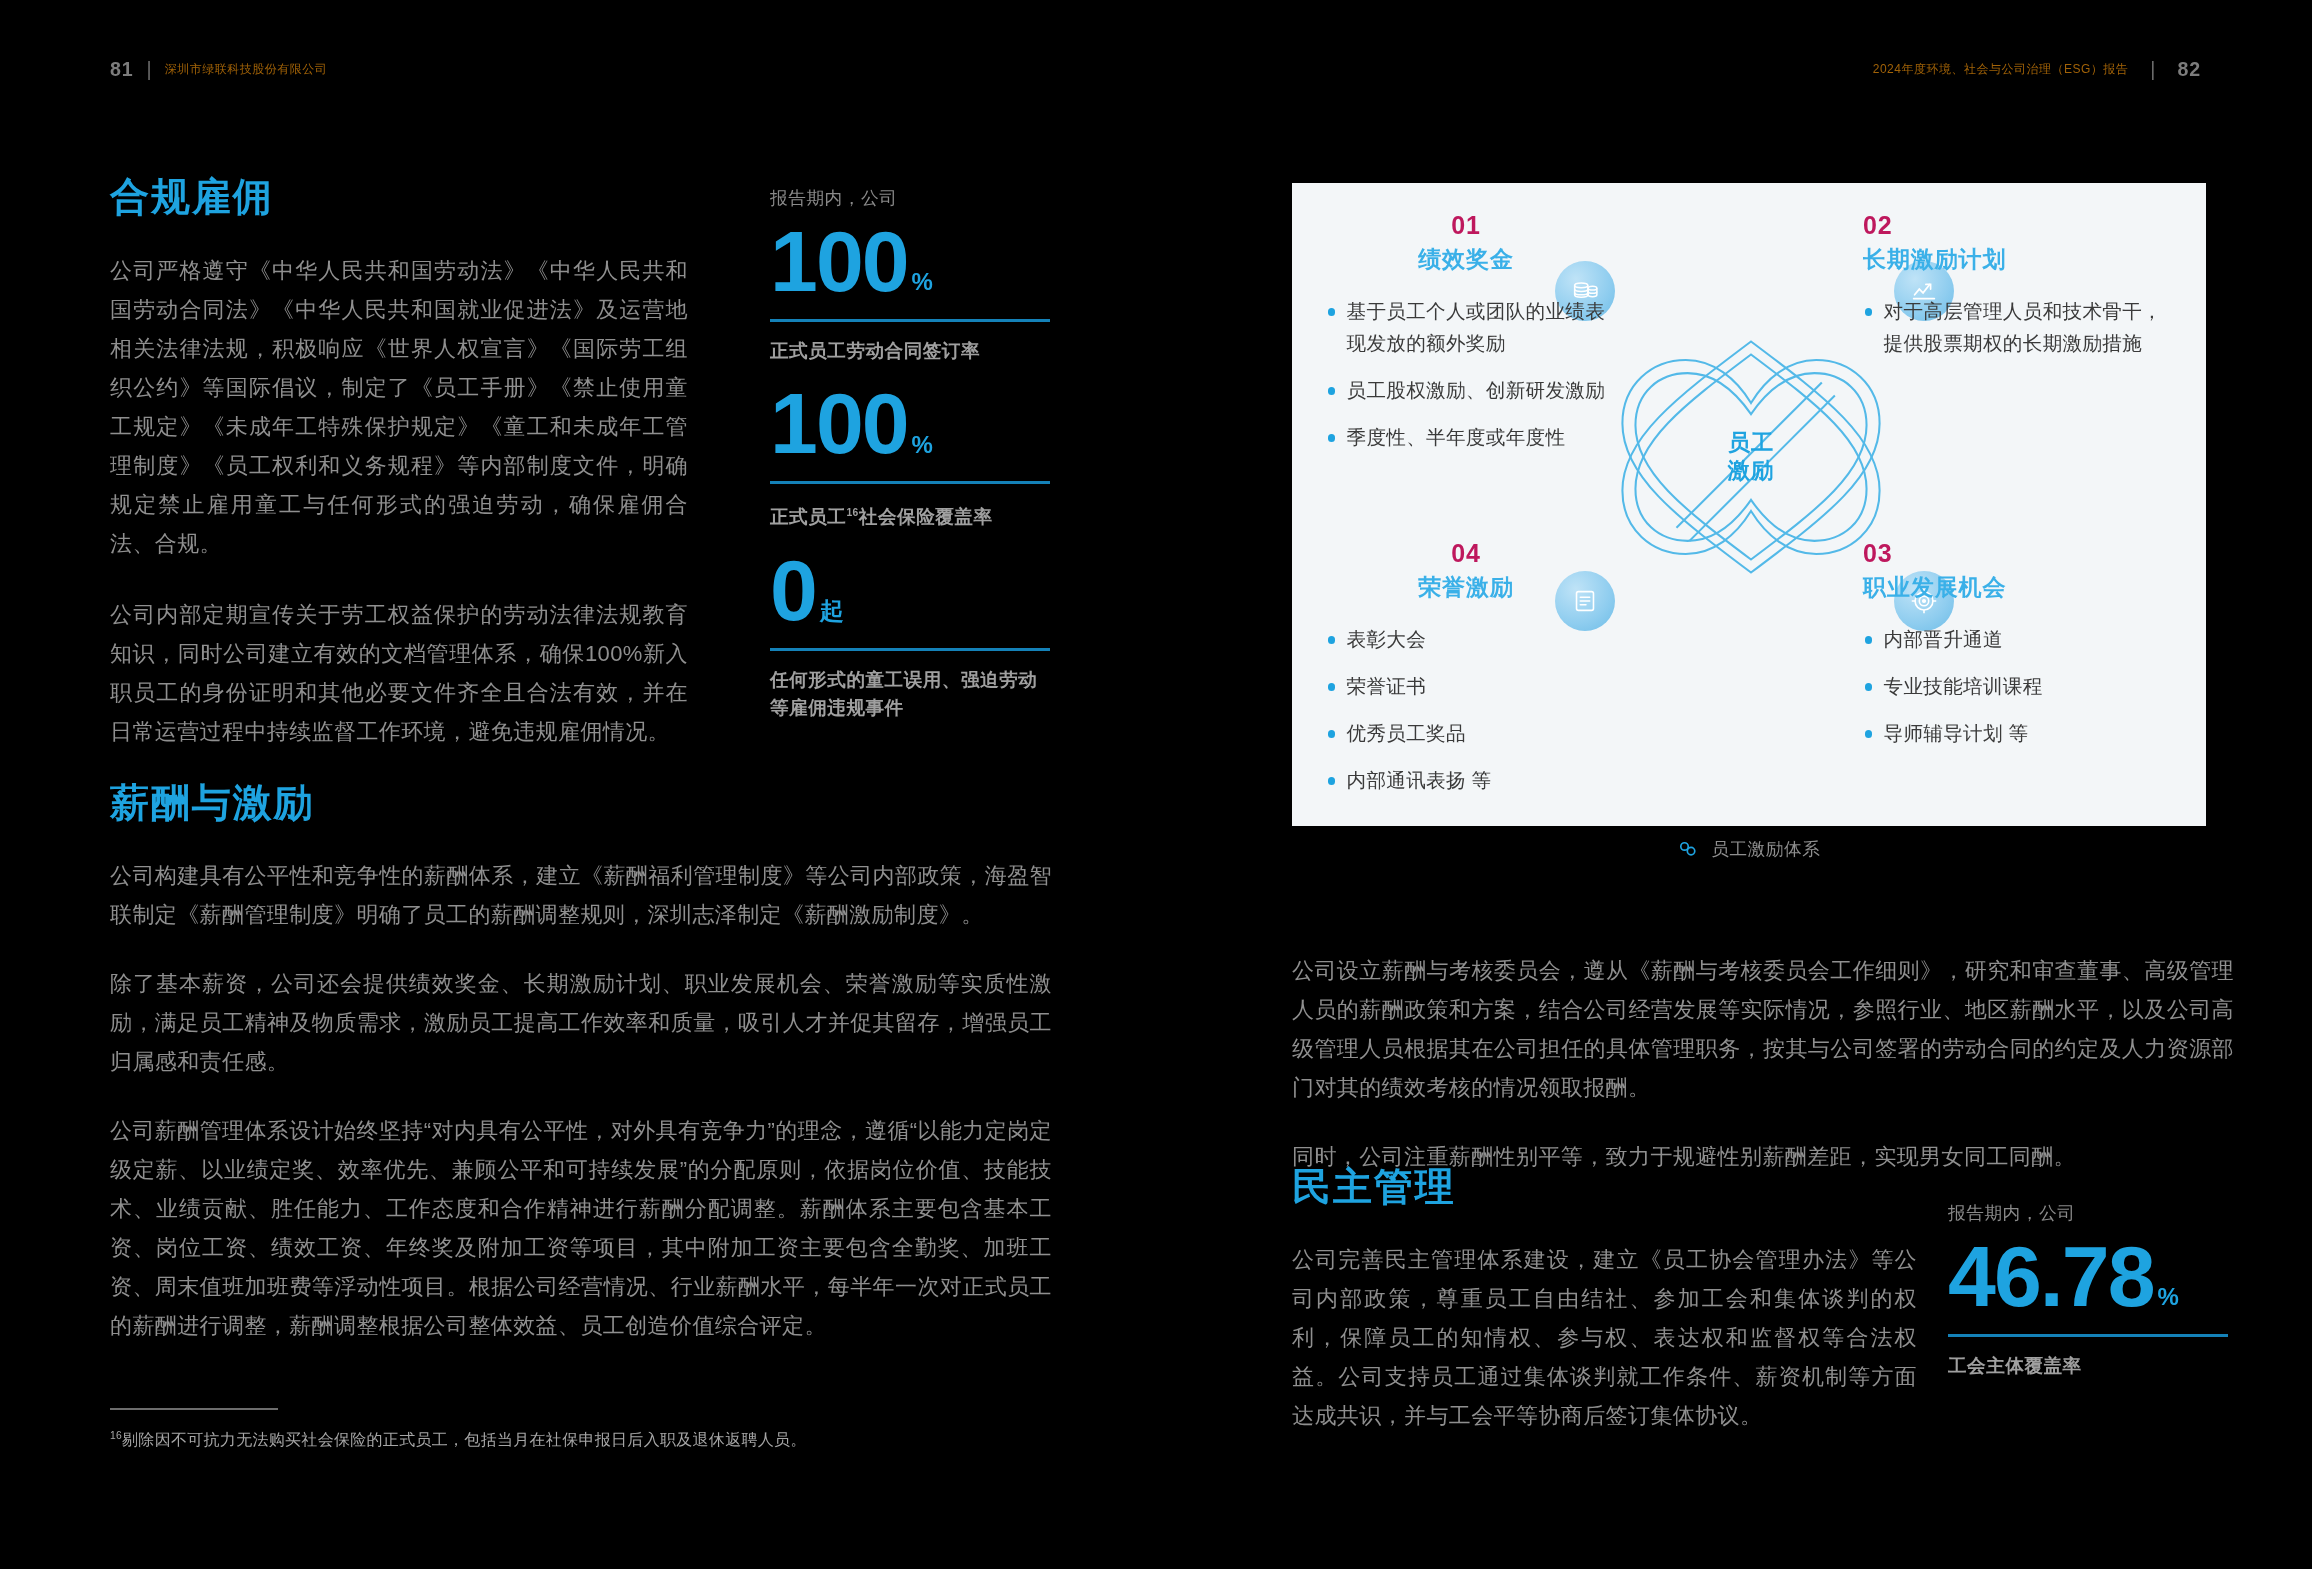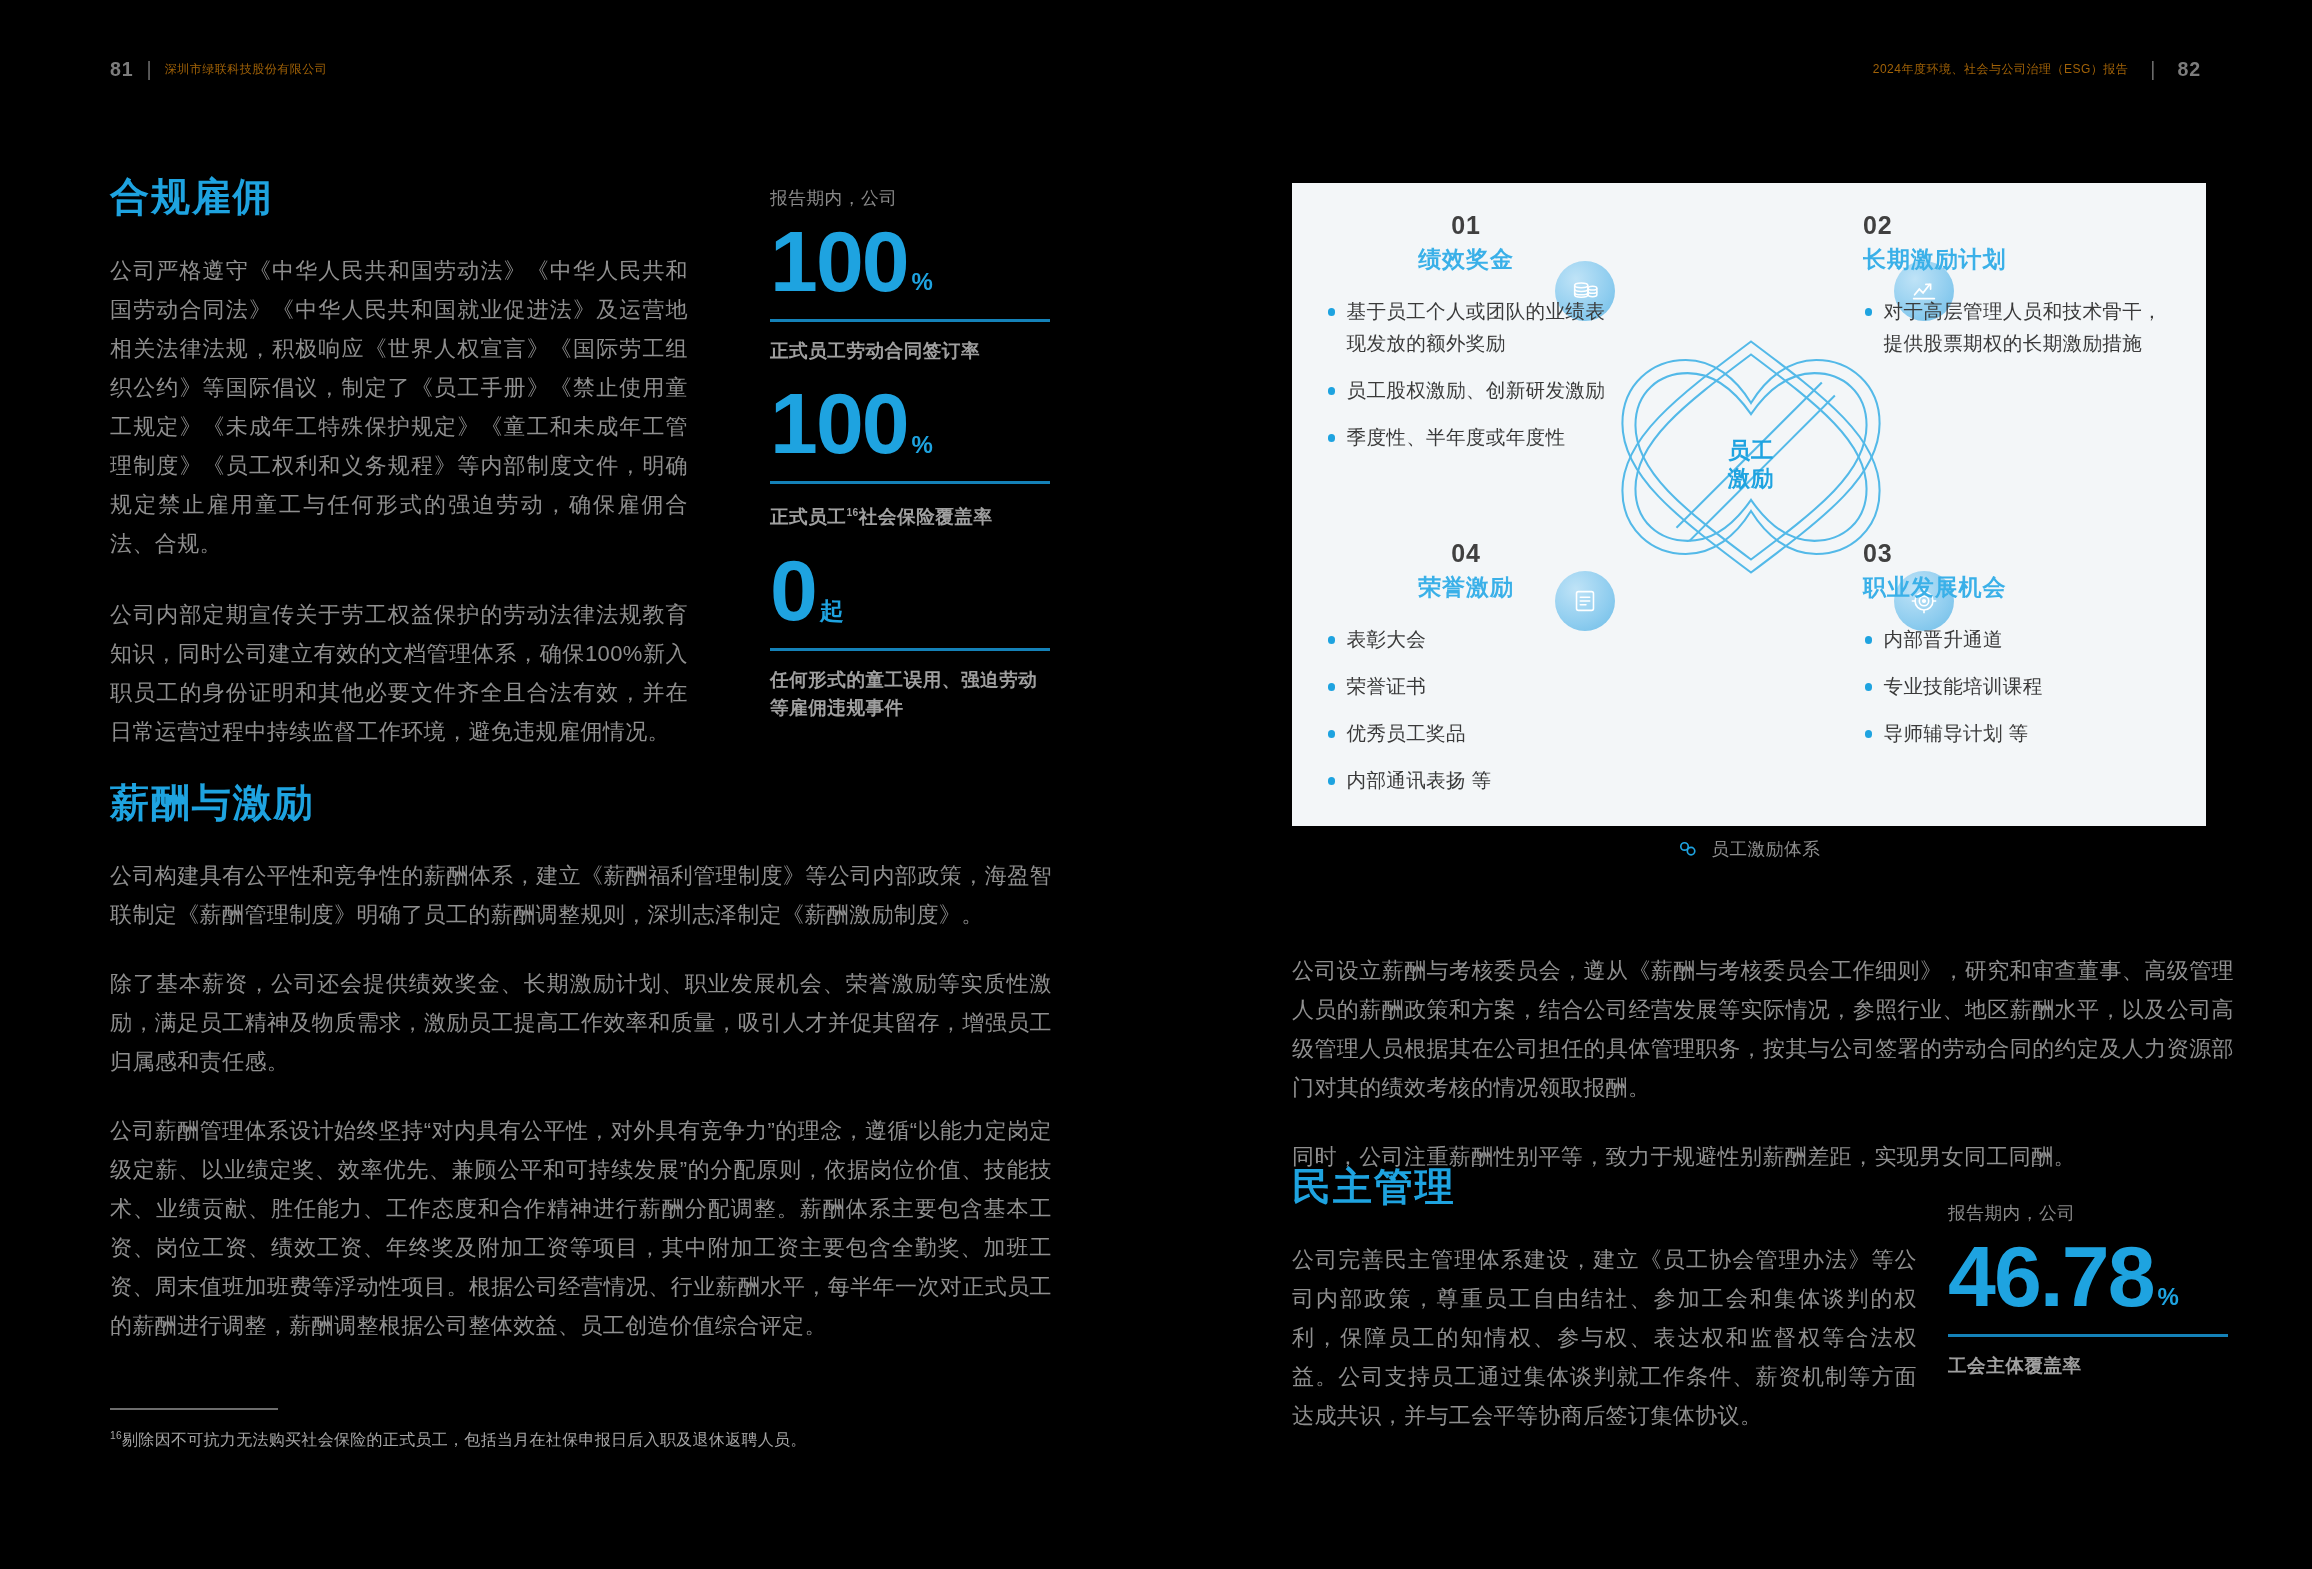--- a/index.html
+++ b/index.html
@@ -54,21 +54,21 @@
   .footnote { position:absolute; left:110px; top:1408px; width:746px; }
   .footnote .rule { width:168px; height:1.9px; background:#6d6d6d; margin-bottom:20.5px; }
   .footnote .txt { color:#a6a6a6; font-size:16px; letter-spacing:0.3px; }
   .footnote .txt sup { font-size:10.3px; }
 
   
   .panel {
     position:absolute; left:1292px; top:183px; width:914px; height:643px;
     background:#f3f6f8;
   }
-  .dg-num { color:#404040; font-size:25px; font-weight:800; letter-spacing:0.9px; }
+  .dg-num { color:#be185d; font-size:25px; font-weight:800; letter-spacing:0.9px; }
   .dg-title { color:#3ab0e8; font-size:23px; font-weight:700; letter-spacing:0.9px; margin-top:3.7px; }
   .dg-bullets { list-style:none; margin-top:20.5px; }
   .dg-bullets li {
     position:relative; padding-left:20.5px; color:#3a3a3a;
     font-size:19.6px; line-height:32px; margin-bottom:15px; letter-spacing:0.3px;
   }
   .dg-bullets li::before {
     content:""; position:absolute; left:1.9px; top:13px;
     width:7.5px; height:7.5px; border-radius:50%; background:#1ea3e0;
   }
@@ -76,21 +76,21 @@
   .q-tr { position:absolute; left:571px; top:28px;  width:308px; }
   .q-bl { position:absolute; left:34px;  top:356px; width:280px; }
   .q-br { position:absolute; left:571px; top:356px; width:308px; }
   .q-tl .dg-head, .q-bl .dg-head { text-align:center; }
   .q-tr .dg-head, .q-br .dg-head { text-align:left; }
 
   .knot { position:absolute; left:295px; top:110px; width:328px; height:328px; }
   .knot-label {
     position:absolute; left:50%; top:50%; transform:translate(-50%,-50%);
     color:#1ea3e0; font-size:22.4px; font-weight:800; line-height:28px;
-    text-align:left; letter-spacing:0.9px; white-space:nowrap;margin-top:8px;
+    text-align:left; letter-spacing:0.9px; white-space:nowrap;
   }
   .bubble {
     position:absolute; width:60px; height:60px; border-radius:50%;
     background:radial-gradient(circle at 35% 30%, #bfe3f7 0%, #8fcdef 60%, #6cbce7 100%);
     display:flex; align-items:center; justify-content:center;
   }
   .bubble svg { width:32px; height:32px; }
   .b-tl { left:263px; top:78px; }
   .b-tr { left:602px; top:78px; }
   .b-bl { left:263px; top:388px; }

